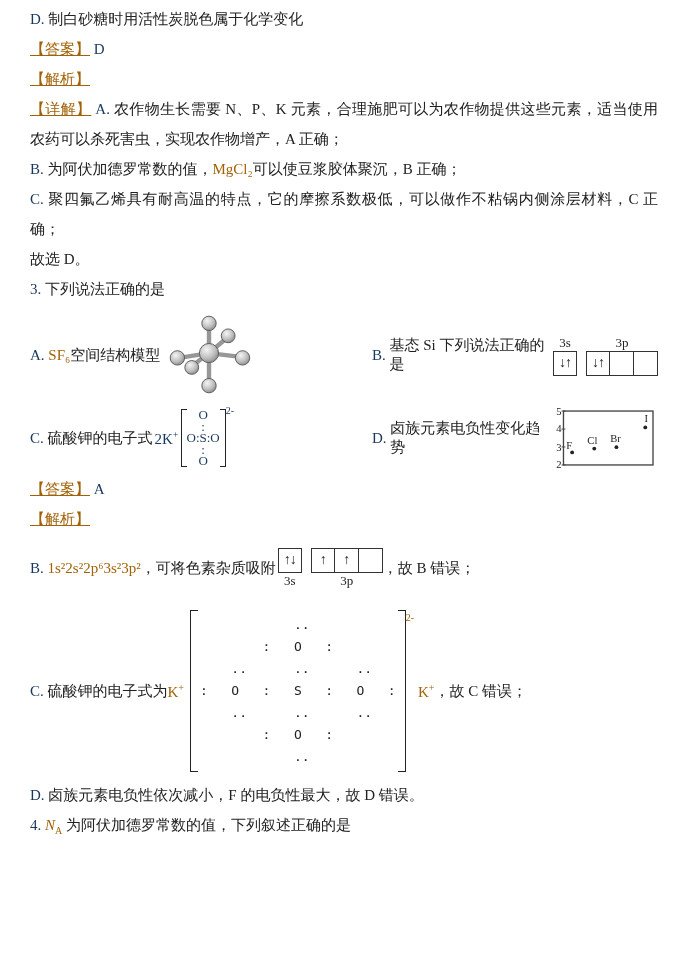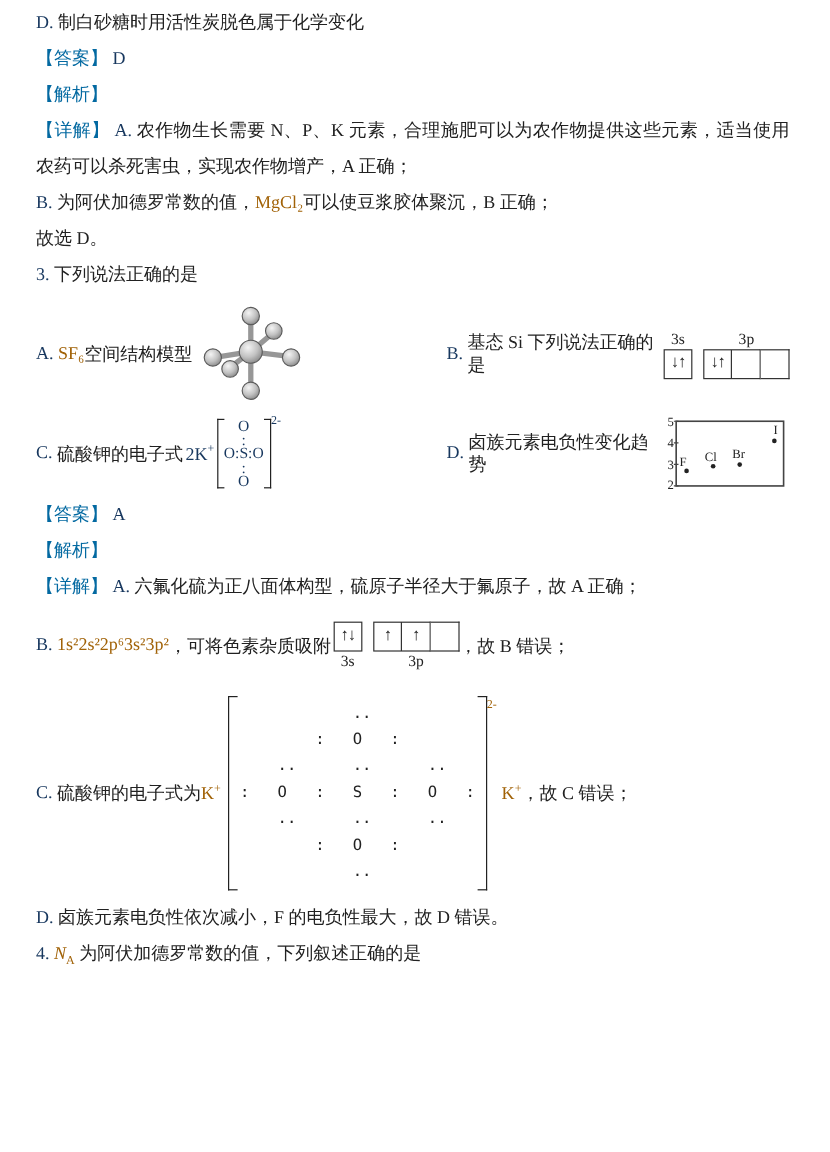--- a/index.html
+++ b/index.html
@@ -4,21 +4,21 @@
 <style>
   html,body{margin:0;padding:0;background:#ffffff;}
   body{
     width:692px;height:960px;overflow:hidden;
     font-family:"Liberation Serif","DejaVu Serif",serif;
     color:#212121;font-size:15px;
   }
   .page{padding:4px 34px 0 30px;}
   .line{line-height:30px;margin:0;text-align:justify;}
   .lat{color:#17375E;}
-  .blue{color:#0369a1;}
+  .blue{color:#a16207;text-decoration:underline;}
   .navy{color:#a16207;}
   sup,sub{font-size:10px;}
   .it{font-style:italic;}
 
   
   .opt-row{display:flex;align-items:center;}
   .row-ab{height:94px;margin-top:4px;}
   .row-cd{height:72px;}
   .opt-cell{display:flex;align-items:center;}
   .cell-left{width:342px;flex:0 0 342px;}
@@ -84,20 +84,24 @@
     <span class="blue">【详解】</span>
     <span class="lat">A.</span>
     <span>农作物生长需要 N、P、K 元素，合理施肥可以为农作物提供这些元素，适当使用农药可以杀死害虫，实现农作物增产，A 正确；</span>
   </p>
 
   <p class="line">
     <span class="lat">B.</span>
     <span>为阿伏加德罗常数的值，</span><span class="navy">MgCl₂</span><span>可以使豆浆胶体聚沉，B 正确；</span>
   </p>
 
+  <p class="line">
+    <span class="lat">C.</span>
+    <span>聚四氟乙烯具有耐高温的特点，它的摩擦系数极低，可以做作不粘锅内侧涂层材料，C 正确；</span>
+  </p>
 
 
   <p class="line">故选 D。</p>
 
   <p class="line">
     <span class="lat">3.</span>
     <span>下列说法正确的是</span>
   </p>
 
   <div class="opt-row row-ab">
@@ -190,25 +194,20 @@
     </div>
   </div>
 
   <p class="line">
     <span class="blue">【答案】</span>
     <span class="lat">A</span>
   </p>
   <p class="line">
     <span class="blue">【解析】</span>
   </p>
-  <p class="line">
-    <span class="blue">【详解】</span>
-    <span class="lat">A.</span>
-    <span>六氟化硫为正八面体构型，硫原子半径大于氟原子，故 A 正确；</span>
-  </p>
 
   <div class="opt-row" style="min-height:68px">
     <div class="opt-cell">
       <span class="lat">B.</span>&nbsp;<span class="navy">1s²2s²2p⁶3s²3p²</span><span>，可将色素杂质吸附</span>
       <span class="orb below">
         <span class="orb-group">
           <span class="orb-label">3s</span>
           <span class="orb-row">
               <span class="orb-box">↑↓</span>
             </span>

